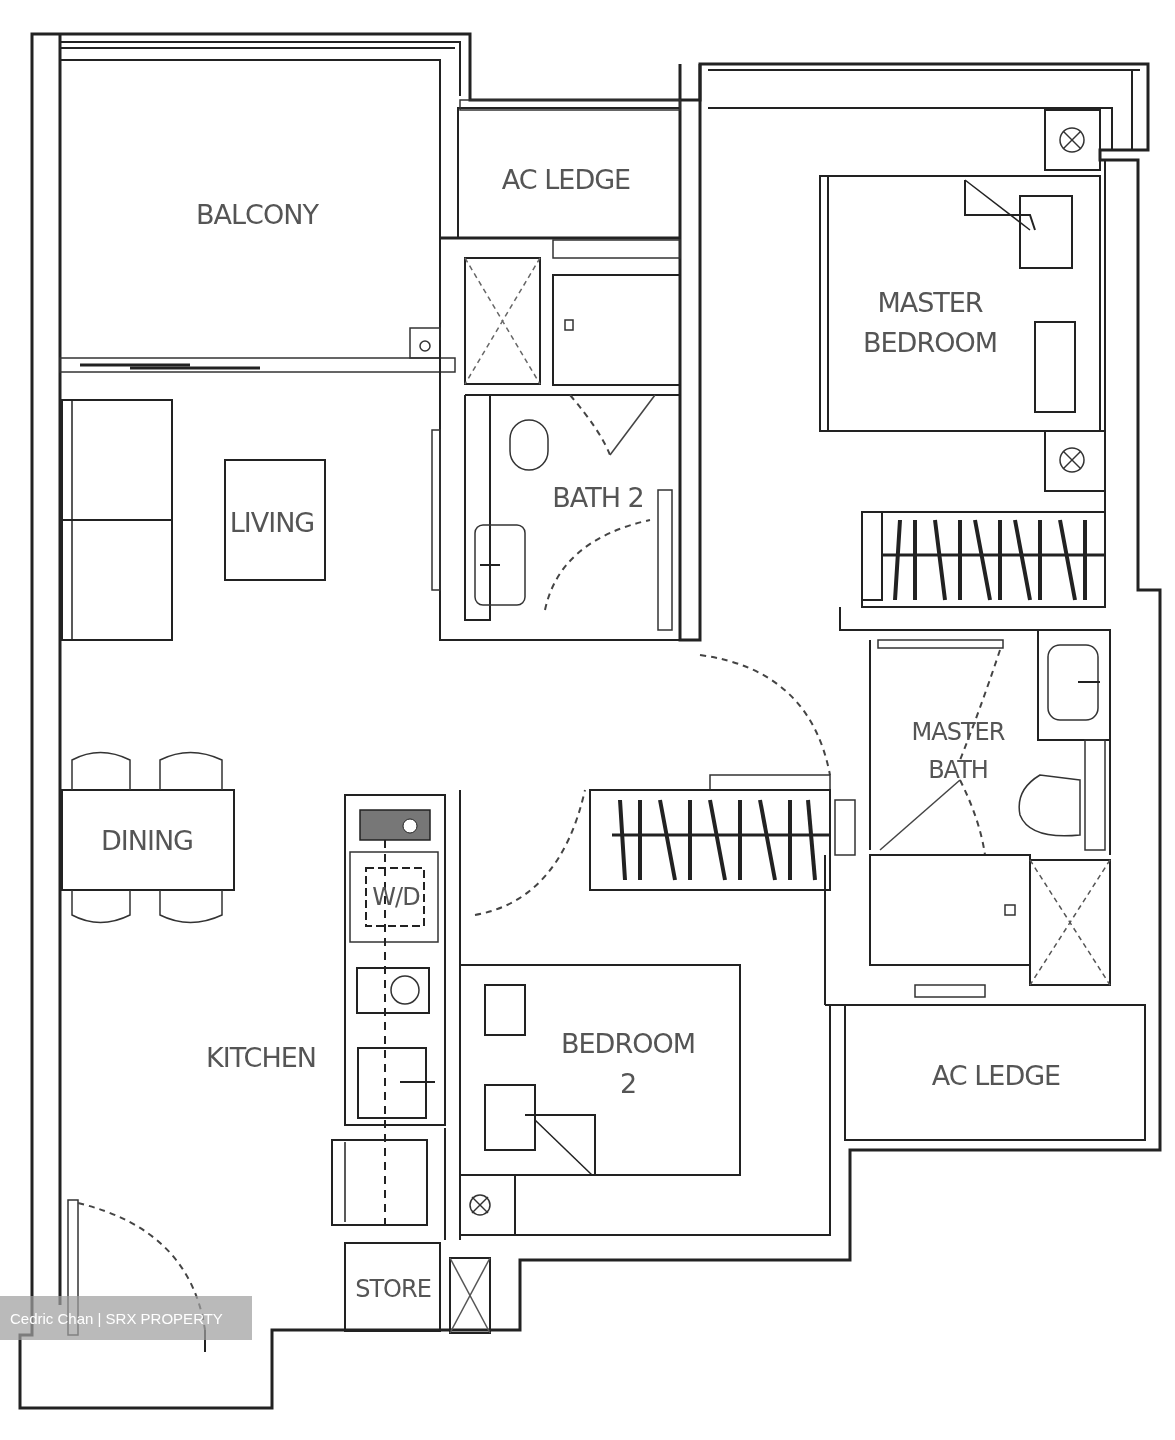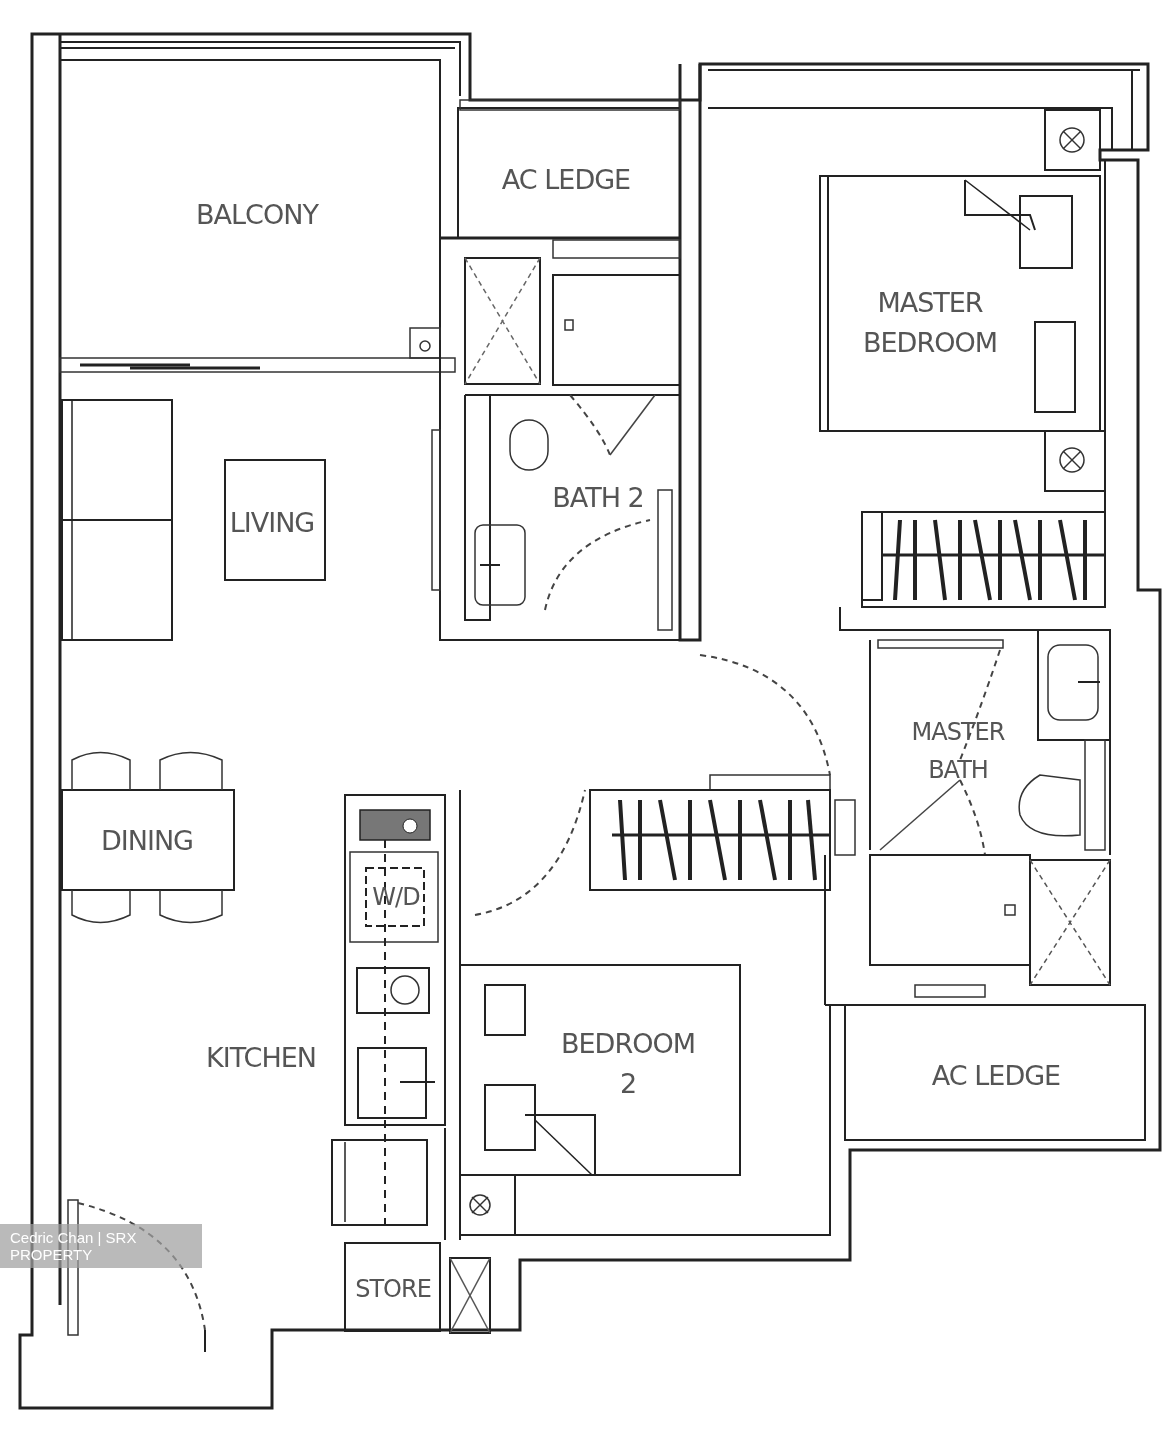--- a/index.html
+++ b/index.html
@@ -4,21 +4,21 @@
 <style>
   html,body{margin:0;padding:0;background:#ffffff;}
   body{width:1175px;height:1440px;position:relative;overflow:hidden;font-family:"DejaVu Sans",sans-serif;}
   svg{position:absolute;left:0;top:0;}
   .w{fill:none;stroke:#222;stroke-width:3;}
   .wt{fill:none;stroke:#222;stroke-width:2;}
   .th{fill:none;stroke:#333;stroke-width:1.5;}
   .dash{fill:none;stroke:#444;stroke-width:2;stroke-dasharray:6 5;}
   .lbl{font-family:"DejaVu Sans",sans-serif;font-size:27px;fill:#555;letter-spacing:-1px;}
   .lbl-sm{font-family:"DejaVu Sans",sans-serif;font-size:24px;fill:#555;letter-spacing:-1px;}
-  .watermark{position:absolute;left:0;top:1224px;width:202px;height:44px;background:rgba(160,160,160,0.72);display:flex;align-items:center;}
+  .watermark{position:absolute;left:0;top:1296px;width:252px;height:44px;background:rgba(160,160,160,0.72);display:flex;align-items:center;}
   .watermark span{color:#fff;font-family:"Liberation Sans",sans-serif;font-size:15px;padding-left:10px;}
 </style>
 </head>
 <body>
 
 <svg width="1175" height="1440" viewBox="0 0 1175 1440">
 
   <g>
     <path class="w" d="M32 34 L470 34 L470 100 L700 100 L700 64 L1148 64 L1148 150 L1100 150 L1100 160 L1138 160 L1138 590 L1160 590 L1160 1150 L850 1150 L850 1260 L520 1260 L520 1330 L272 1330 L272 1408 L20 1408 L20 1335 L32 1335 Z"></path>
     <path class="wt" d="M60 42 L460 42 L460 96"></path>

